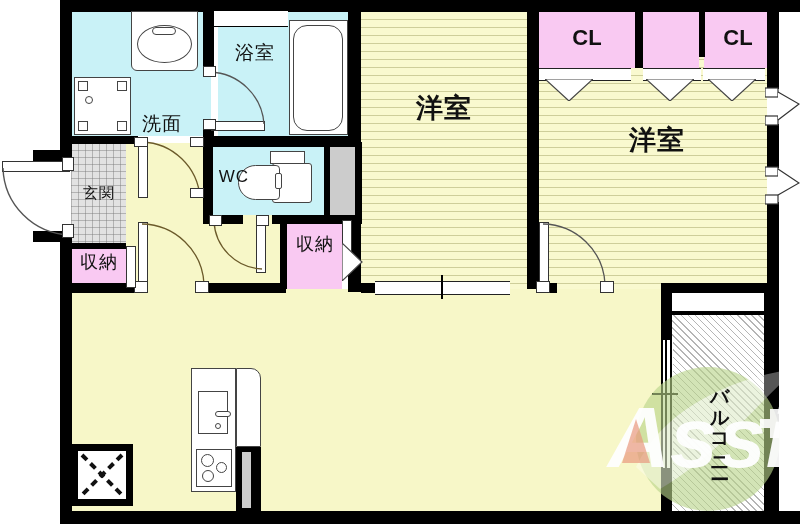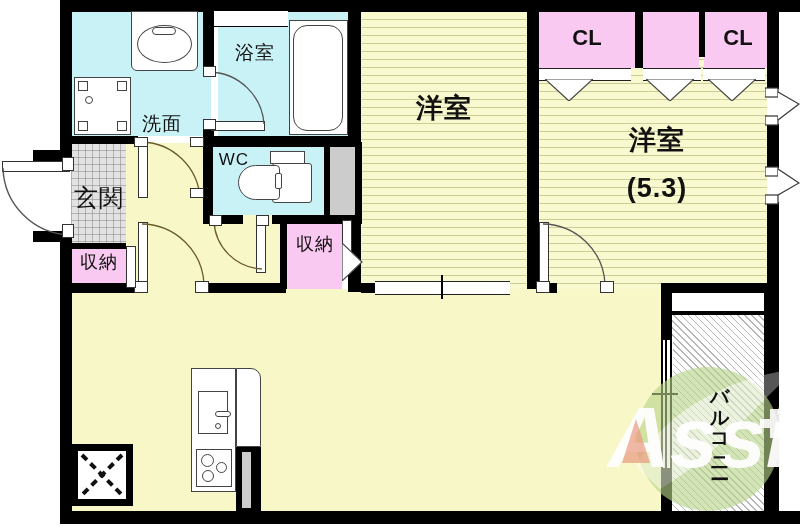--- a/index.html
+++ b/index.html
@@ -313,32 +313,31 @@
         <rect x="160" y="64" width="28" height="9"></rect>
         <rect x="170" y="54" width="9" height="29"></rect>
       </g>
     </svg>
   </div>
 
   <div class="lbl lbl-small" style="left:131px;top:85px;width:62px;margin-top:28px;">洗面</div>
 
   <div class="lbl lbl-small" style="left:224px;top:42px;width:62px;">浴室</div>
 
-  <div class="lbl lbl-small" style="left:216px;top:150px;width:36px;font-size:17px;letter-spacing:1px;">WC</div>
-
-  <div class="lbl lbl-small" style="left:72px;top:184px;width:54px;font-size:24px;">玄関</div>
+  <div class="lbl lbl-small" style="left:216px;top:167px;width:36px;font-size:17px;letter-spacing:1px;">WC</div>
+
+  <div class="lbl lbl-small" style="left:72px;top:184px;width:54px;font-size:15px;">玄関</div>
 
   <div class="lbl lbl-small" style="left:72px;top:252px;width:54px;font-size:18px;">収納</div>
 
   <div class="lbl lbl-small" style="left:288px;top:234px;width:54px;font-size:18px;">収納</div>
 
   <div class="lbl lbl-room" style="left:384px;top:93px;width:120px;">洋室</div>
 
   <div class="lbl lbl-room" style="left:597px;top:125px;width:120px;">洋室</div>
-  <div class="lbl lbl-area" style="left:587px;top:173px;width:140px;">(5.3)</div>
 
 
   <div class="lbl lbl-cl" style="left:557px;top:25px;width:60px;">CL</div>
   <div class="lbl lbl-cl" style="left:708px;top:25px;width:60px;">CL</div>
 
   <div class="lbl lbl-vert" style="left:709px;top:352px;height:140px;">バルコニー</div>
 
 </div>
 
 </body></html>

